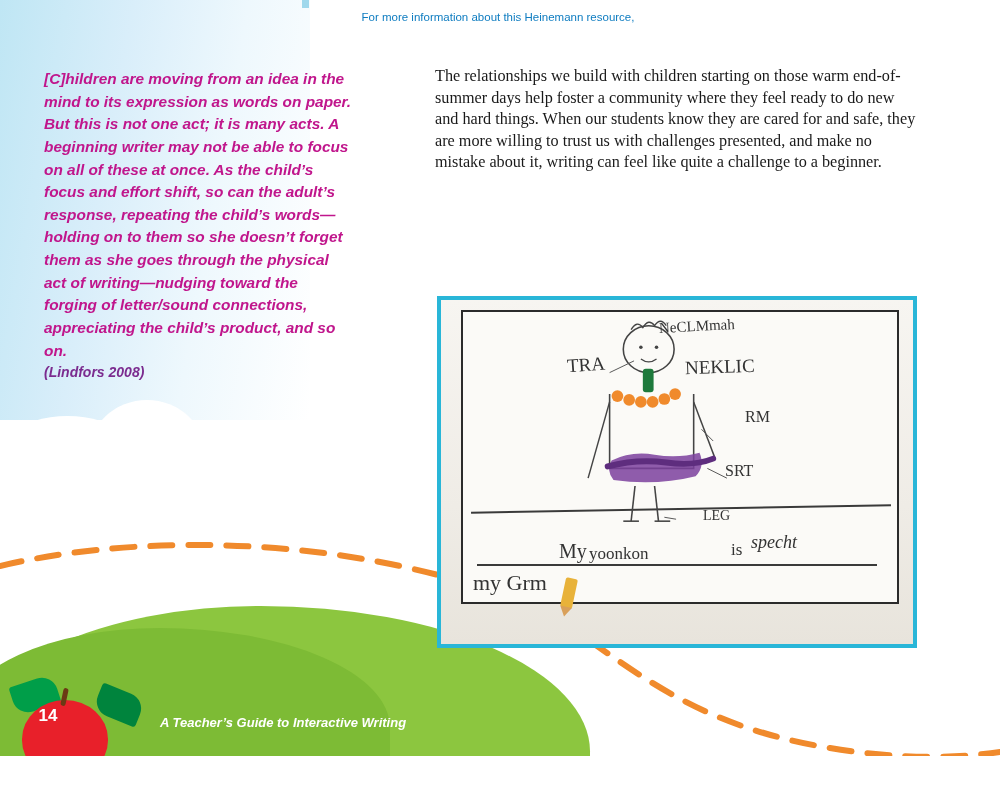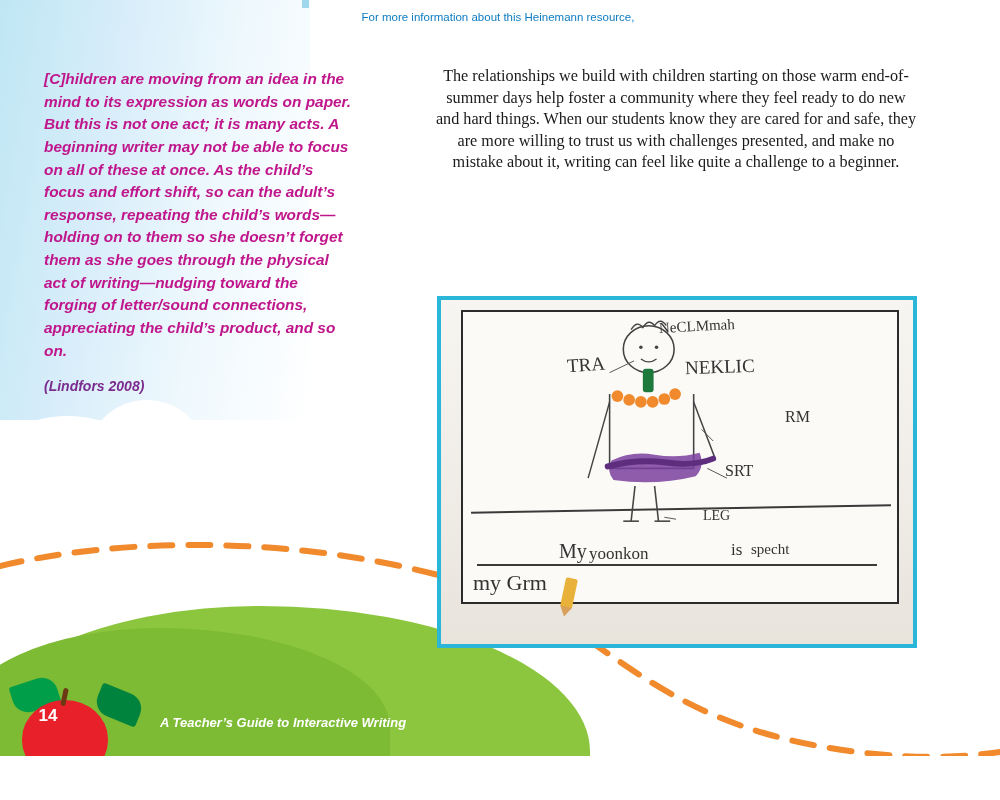--- a/index.html
+++ b/index.html
@@ -128,21 +128,20 @@
     width: 310px;
     font-family: "Liberation Sans", sans-serif;
     font-weight: bold;
     font-size: 15.4px;
     line-height: 1.47;
     color: #c0168c;
     font-style: italic;
   }
   .pullquote .attrib {
     display: block;
-    margin-top: 14px;
     font-size: 14px;
     color: #7b2b8f;
   }
 
   
   .main-col {
     position: absolute;
     left: 435px;
     top: 66px;
     width: 482px;
@@ -154,21 +153,21 @@
     line-height: 1.25;
     color: #0e7cc0;
     margin: 0 0 12px 0;
   }
   .body-p {
     font-family: "Liberation Serif", serif;
     font-size: 16.2px;
     line-height: 1.33;
     color: #1a1a1a;
     margin: 0;
-    text-align: center;
+    text-align: left;
   }
   .body-p.indent {
     text-indent: 22px;
     margin-top: 2px;
   }
 
   
   .figure {
     position: absolute;
     left: 437px;
@@ -345,29 +344,29 @@
 
         <path d="M150,62 L175,50" fill="none" stroke="#555" stroke-width="1"></path>
         <path d="M256,132 L244,120" fill="none" stroke="#555" stroke-width="1"></path>
         <path d="M270,170 L250,160" fill="none" stroke="#555" stroke-width="1"></path>
         <path d="M218,212 L206,210" fill="none" stroke="#555" stroke-width="1"></path>
       </svg>
 
       <div class="hand-text" style="left:196px; top:6px; font-size:15px; transform:rotate(-3deg);">NeCLMmah</div>
       <div class="hand-text" style="left:104px; top:42px; font-size:19px; transform:rotate(-4deg);">TRA</div>
       <div class="hand-text" style="left:222px; top:44px; font-size:19px; transform:rotate(-2deg);">NEKLIC</div>
-      <div class="hand-text" style="left:282px; top:96px; font-size:16px;margin-left:40px;">RM</div>
+      <div class="hand-text" style="left:282px; top:96px; font-size:16px;">RM</div>
       <div class="hand-text" style="left:262px; top:150px; font-size:16px;">SRT</div>
       <div class="hand-text" style="left:224px; top:196px; font-size:14px;margin-left:16px;">LEG</div>
 
       <div class="wb-line" style="left:14px; top:252px; width:400px; height:1.5px;"></div>
       <div class="hand-text" style="left:96px; top:228px; font-size:20px;">My</div>
       <div class="hand-text" style="left:126px; top:232px; font-size:17px;">yoonkon</div>
       <div class="hand-text" style="left:268px; top:228px; font-size:17px;text-align:center;">is</div>
-      <div class="hand-text" style="left:288px; top:229px; font-size:15px;">specht</div>
+      <div class="hand-text" style="left:288px; top:220px; font-size:18px;font-style:italic;">specht</div>
       <div class="hand-text" style="left:10px; top:258px; font-size:22px;">my Grm</div>
     </div>
 
     <div class="pencil"></div>
     <div class="finger"></div>
   </div>
 
   <div class="page-num-circle">14</div>
   <div class="footer-title">A Teacher’s Guide to Interactive Writing</div>
 

